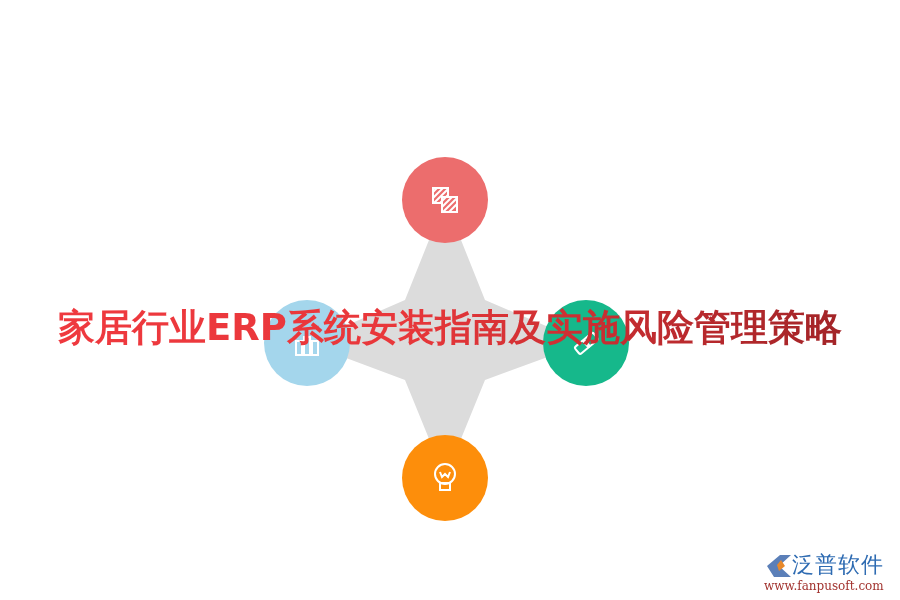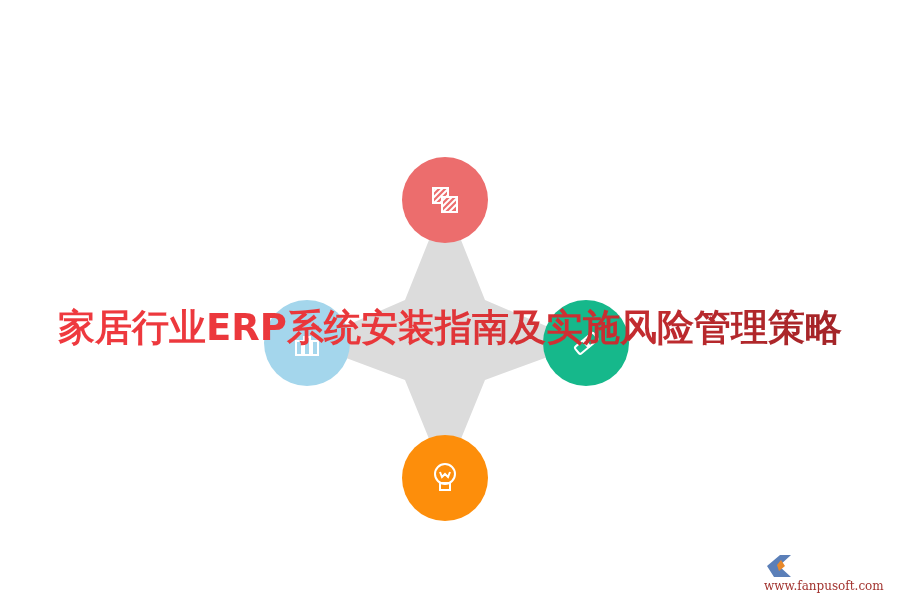--- a/index.html
+++ b/index.html
@@ -96,14 +96,15 @@
   </div>
 </div>
 
 <div id="title">家居行业ERP系统安装指南及实施风险管理策略</div>
 
 <div id="logo">
   <svg class="mark" viewBox="0 0 26 24">
     <polygon points="14,1 25,1 13,12 25,23 8,23 1,12" fill="#5b7fb8"></polygon>
     <polygon points="11,11 15,6 19,12 13,17" fill="#e8892b"></polygon>
   </svg>
+  <span class="brand">泛普软件</span>
   <span class="url">www.fanpusoft.com</span>
 </div>
 
 </body></html>

